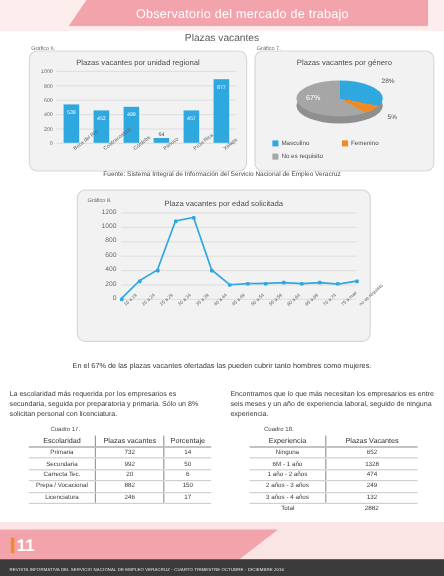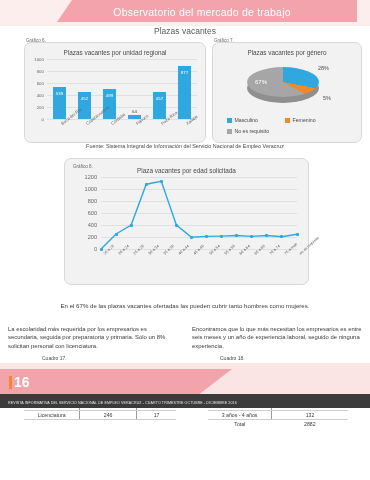--- a/index.html
+++ b/index.html
@@ -4,21 +4,21 @@
 <style>
   html,body{margin:0;padding:0;}
   body{
     width:370px;height:480px;
     background:#ffffff;
     font-family:"Liberation Sans", sans-serif;
     overflow:hidden;
     position:relative;
     color:#3a3a3a;
   }
-  .page{position:relative;width:370px;height:408px;background:#fff;}
+  .page{position:relative;width:370px;height:480px;background:#fff;}
 
   
   .header-band{
     position:absolute;top:0;left:0;width:370px;height:26px;
     background:#fdeeee;
   }
   .header-ribbon{
     position:absolute;top:0;left:57px;width:300px;height:22px;
     background:#f3a3ab;
     clip-path:polygon(5% 0, 100% 0, 100% 100%, 0 100%);
@@ -344,17 +344,17 @@
         <tr class="total">
           <td>Total</td>
           <td>2882</td>
         </tr>
       </tbody>
   </table>
 
   <div class="footer-pink"></div>
   <div class="footer-band"></div>
   <div class="pagebar"></div>
-  <div class="pagenum">16</div>
+  <div class="pagenum">11</div>
   <div class="footer-dark"></div>
   <div class="footer-text">REVISTA INFORMATIVA DEL SERVICIO NACIONAL DE EMPLEO VERACRUZ  -   CUARTO TRIMESTRE OCTUBRE - DICIEMBRE 2016</div>
 
 </div>
 
 </body></html>

